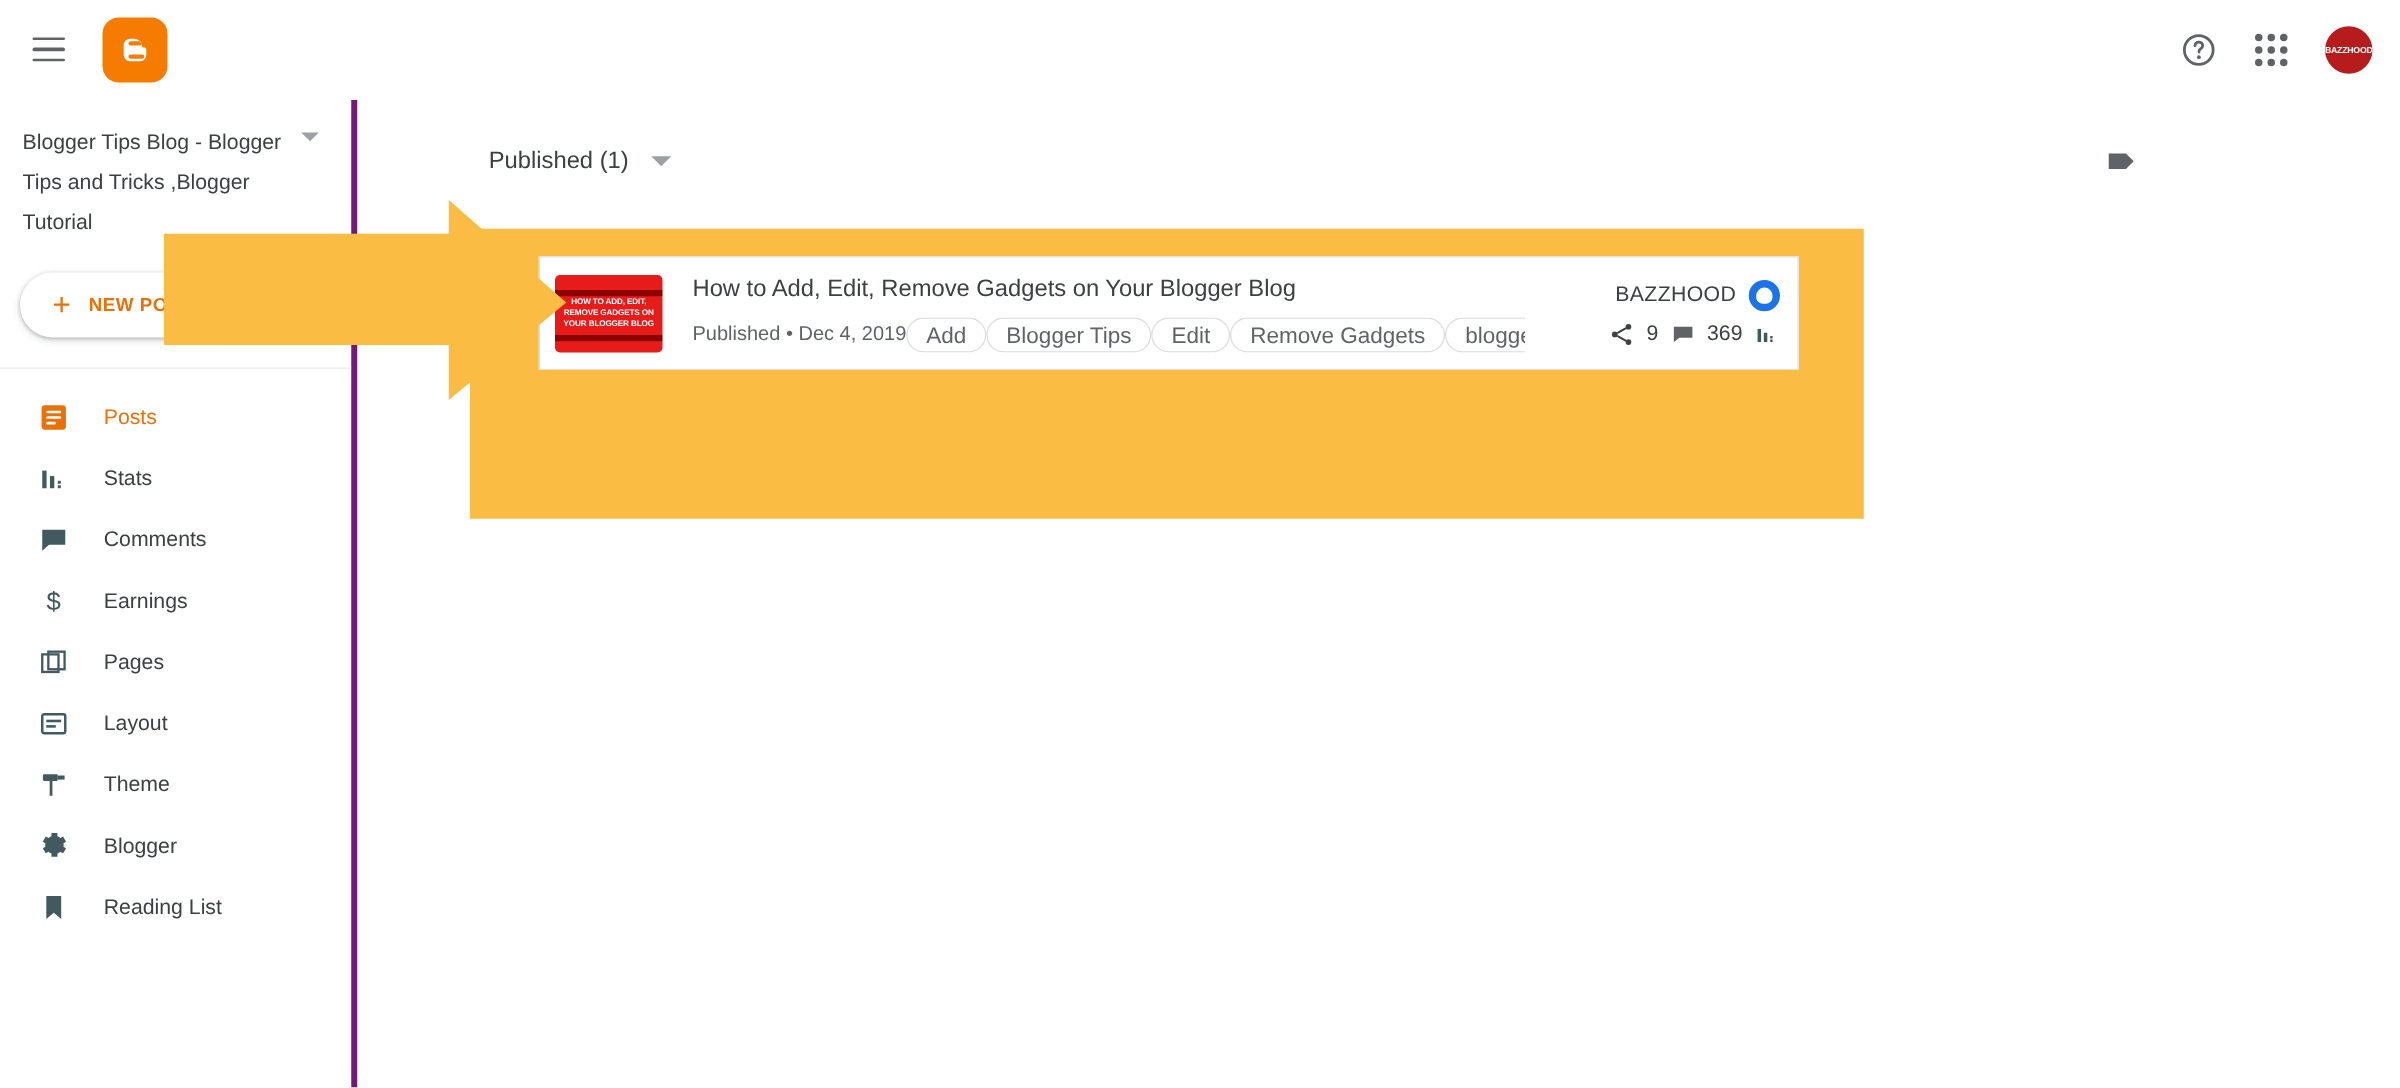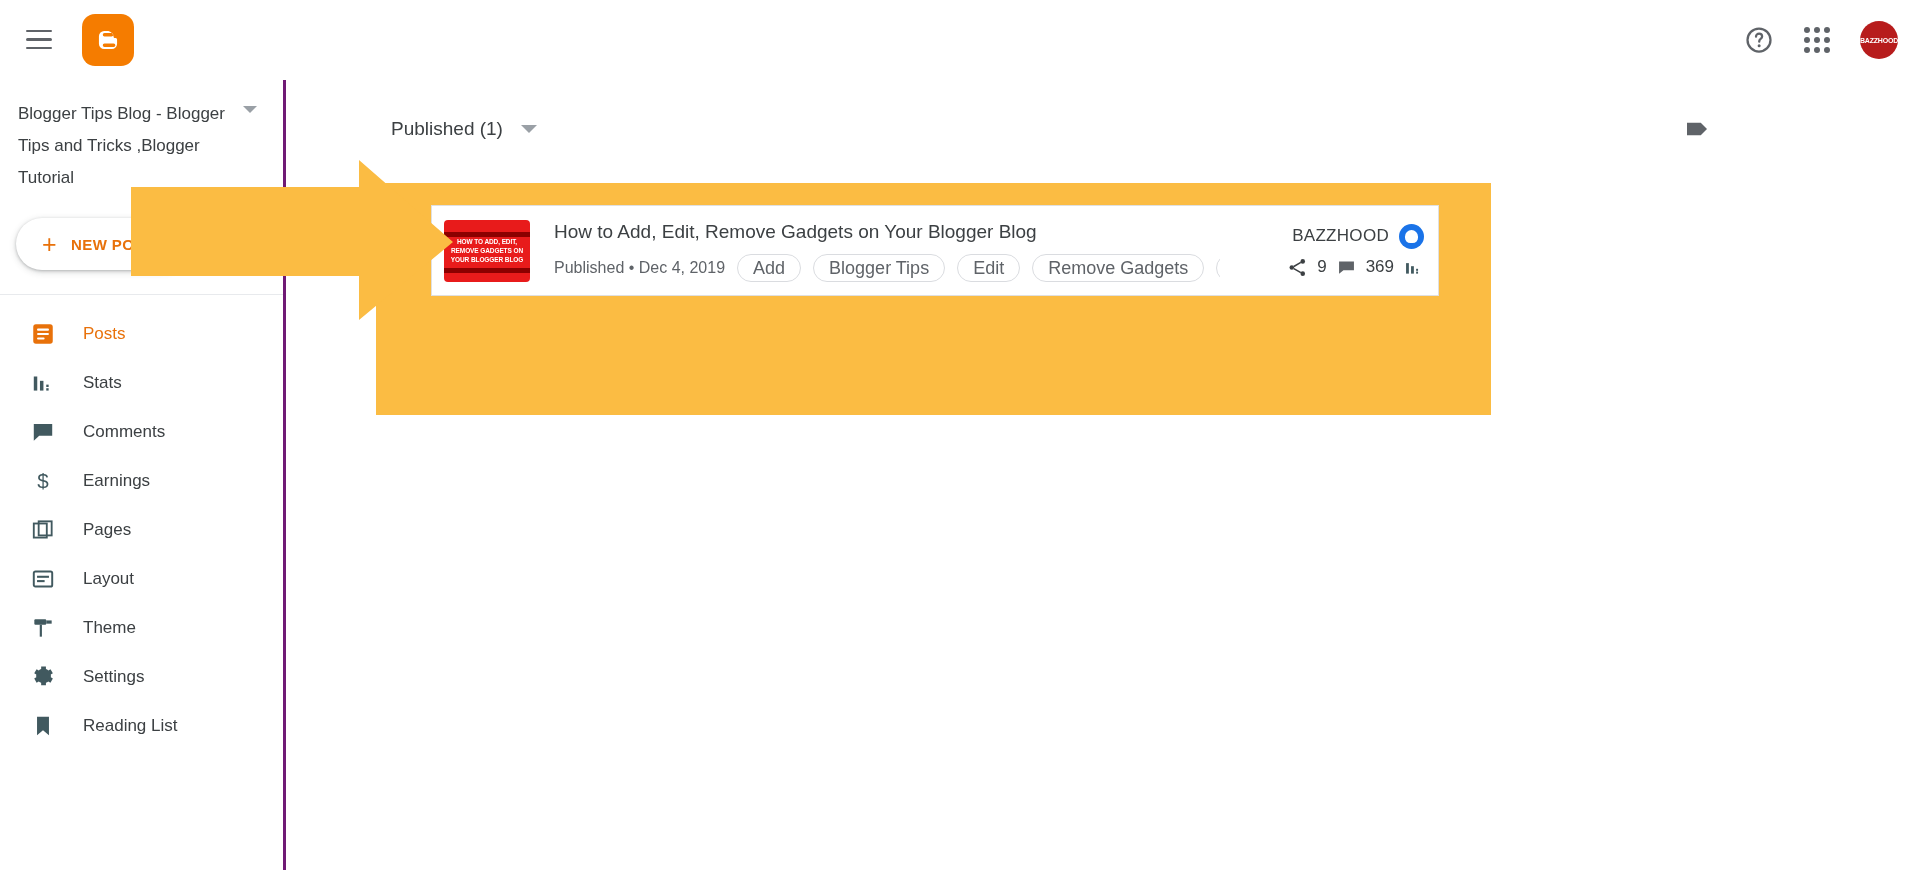--- a/index.html
+++ b/index.html
@@ -53,21 +53,21 @@
   .avatar {
     width: 38px; height: 38px; border-radius: 50%;
     background: #b71c1c; color: #fff; font-size: 7px; font-weight: bold;
     display: flex; align-items: center; justify-content: center;
     overflow: hidden; cursor: pointer; letter-spacing: -0.2px;
   }
 
   
   .sidebar {
     position: absolute; left: 0; top: 80px; width: 286px; height: 790px;
-    background: #ffffff; border-right: 3px solid #701a75;
+    background: #ffffff; border-right: 5px solid #701a75;
   }
   .blog-title {
     padding: 18px 40px 10px 18px; font-size: 17px; color: #3c4043;
     line-height: 32px; position: relative;
   }
   .blog-caret {
     position: absolute; right: 26px; top: 26px;
     width: 0; height: 0; border-left: 7px solid transparent;
     border-right: 7px solid transparent; border-top: 7px solid #9aa0a6; cursor: pointer;
   }
@@ -121,21 +121,21 @@
     display: flex; align-items: center; justify-content: center;
   }
   .thumb .bar-top { position: absolute; top: 12px; left: 0; width: 100%; height: 5px; background: #8b0000; }
   .thumb .bar-bot { position: absolute; bottom: 9px; left: 0; width: 100%; height: 5px; background: #8b0000; }
   .thumb .tt {
     color: #fff; font-size: 6.5px; font-weight: bold; text-align: center;
     line-height: 9px; padding: 0 2px; z-index: 2; letter-spacing: -0.1px;
   }
   .post-body { flex: 1; margin-left: 24px; min-width: 0; }
   .post-title { font-size: 19px; color: #3c4043; line-height: 26px; margin-bottom: 9px; cursor: pointer; }
-  .meta-row { display: flex; align-items: center; gap: 12px; overflow: hidden; }
+  .meta-row { display: flex; align-items: center; gap: 0; overflow: hidden; }
   .meta-text { font-size: 16px; color: #5f6368; white-space: nowrap; }
   .chip {
     border: 1px solid #dadce0; border-radius: 14px; height: 28px;
     padding: 0 15px; display: flex; align-items: center;
     font-size: 18px; color: #5f6368; white-space: nowrap; flex: none; cursor: pointer;
   }
   .post-right {
     width: 206px; flex: none; display: flex; flex-direction: column;
     align-items: flex-end; justify-content: center; gap: 8px; padding-right: 2px;
   }
@@ -271,21 +271,21 @@
           <rect x="15" y="5" width="5" height="3" fill="#41595f"></rect>
           <rect x="9" y="9" width="2" height="11" fill="#41595f"></rect>
         </svg>
         <span>Theme</span>
       </div>
 
       <div class="nav-item">
         <svg class="ni" viewBox="0 0 24 24">
           <path fill="#41595f" d="M12 8.2a3.8 3.8 0 1 0 0 7.6 3.8 3.8 0 0 0 0-7.6zm9.1 5.2l-1.9-1.1a7.4 7.4 0 0 0 0-2.6l1.9-1.1-2.2-3.8-2 1.1a7.5 7.5 0 0 0-2.2-1.3V2.3h-4.4v2.3A7.5 7.5 0 0 0 8.1 5.9l-2-1.1-2.2 3.8 1.9 1.1a7.4 7.4 0 0 0 0 2.6l-1.9 1.1 2.2 3.8 2-1.1a7.5 7.5 0 0 0 2.2 1.3v2.3h4.4v-2.3a7.5 7.5 0 0 0 2.2-1.3l2 1.1z"></path>
         </svg>
-        <span>Settings</span>
+        <span>Blogger</span>
       </div>
 
       <div class="nav-item">
         <svg class="ni" viewBox="0 0 24 24">
           <path fill="#41595f" d="M6.5 3.5h11v17l-5.5-4.6-5.5 4.6z"></path>
         </svg>
         <span>Reading List</span>
       </div>
 
     </div>

